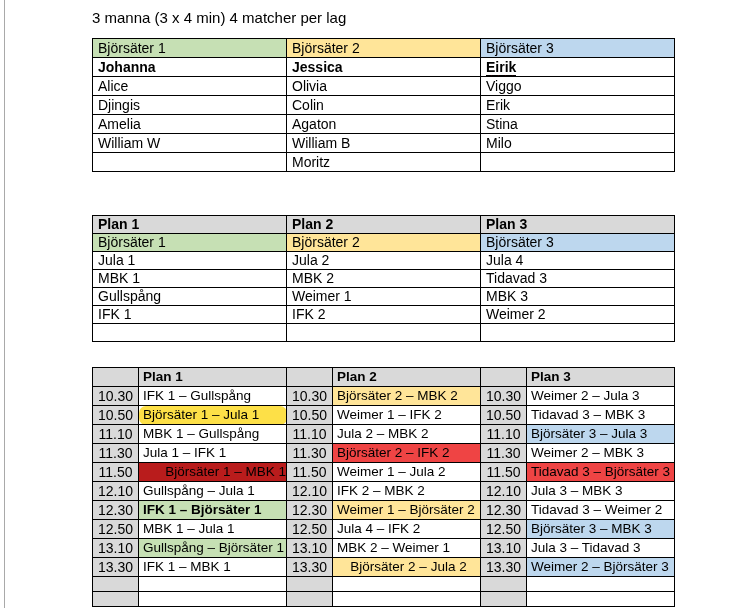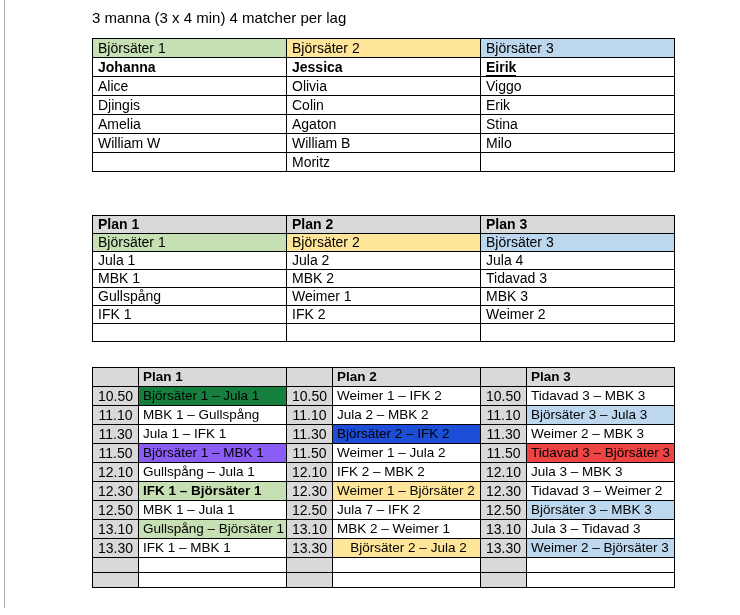--- a/index.html
+++ b/index.html
@@ -145,46 +145,54 @@
         <td class="time"><span></span></td>
         <td class="match"><span class="b">Plan 1</span></td>
         <td class="time"><span></span></td>
         <td class="match"><span class="b">Plan 2</span></td>
         <td class="time"><span></span></td>
         <td class="match"><span class="b">Plan 3</span></td>
       </tr>
     </thead>
   <tbody>
       <tr>
+        <td class="time"><span>10.30</span></td>
+        <td class="match"><span>IFK 1 – Gullspång</span></td>
+        <td class="time"><span>10.30</span></td>
+        <td class="match" style="background: rgb(255, 229, 153);"><span>Björsäter 2 – MBK 2</span></td>
+        <td class="time"><span>10.30</span></td>
+        <td class="match"><span>Weimer 2 – Jula 3</span></td>
+      </tr>
+      <tr>
         <td class="time"><span>10.50</span></td>
-        <td class="match" style="background: #15803d;"><span>Björsäter 1 – Jula 1</span></td>
+        <td class="match" style="background: #fde047; border-radius: 7px;"><span>Björsäter 1 – Jula 1</span></td>
         <td class="time"><span>10.50</span></td>
         <td class="match"><span>Weimer 1 – IFK 2</span></td>
         <td class="time"><span>10.50</span></td>
         <td class="match"><span>Tidavad 3 – MBK 3</span></td>
       </tr>
       <tr>
         <td class="time"><span>11.10</span></td>
         <td class="match"><span>MBK 1 – Gullspång</span></td>
         <td class="time"><span>11.10</span></td>
         <td class="match"><span>Jula 2 – MBK 2</span></td>
         <td class="time"><span>11.10</span></td>
         <td class="match" style="background: rgb(189, 215, 238);"><span>Björsäter 3 – Jula 3</span></td>
       </tr>
       <tr>
         <td class="time"><span>11.30</span></td>
         <td class="match"><span>Jula 1 – IFK 1</span></td>
         <td class="time"><span>11.30</span></td>
-        <td class="match" style="background: #1d4ed8; margin-left: 44px;"><span>Björsäter 2 – IFK 2</span></td>
+        <td class="match" style="background: #ef4444; margin-left: 44px;"><span>Björsäter 2 – IFK 2</span></td>
         <td class="time"><span>11.30</span></td>
         <td class="match"><span>Weimer 2 – MBK 3</span></td>
       </tr>
       <tr>
         <td class="time"><span>11.50</span></td>
-        <td class="match" style="background: #8b5cf6;"><span>Björsäter 1 – MBK 1</span></td>
+        <td class="match" style="background: #b91c1c; text-align: right;"><span>Björsäter 1 – MBK 1</span></td>
         <td class="time"><span>11.50</span></td>
         <td class="match"><span>Weimer 1 – Jula 2</span></td>
         <td class="time"><span>11.50</span></td>
         <td class="match" style="background: #ef4444;"><span>Tidavad 3 – Björsäter 3</span></td>
       </tr>
       <tr>
         <td class="time"><span>12.10</span></td>
         <td class="match"><span>Gullspång – Jula 1</span></td>
         <td class="time"><span>12.10</span></td>
         <td class="match"><span>IFK 2 – MBK 2</span></td>
@@ -196,21 +204,21 @@
         <td class="match" style="background: rgb(198, 224, 180); font-weight: bold;"><span>IFK 1 – Björsäter 1</span></td>
         <td class="time"><span>12.30</span></td>
         <td class="match" style="background: rgb(255, 229, 153);"><span>Weimer 1 – Björsäter 2</span></td>
         <td class="time"><span>12.30</span></td>
         <td class="match"><span>Tidavad 3 – Weimer 2</span></td>
       </tr>
       <tr>
         <td class="time"><span>12.50</span></td>
         <td class="match"><span>MBK 1 – Jula 1</span></td>
         <td class="time"><span>12.50</span></td>
-        <td class="match"><span>Jula 7 – IFK 2</span></td>
+        <td class="match"><span>Jula 4 – IFK 2</span></td>
         <td class="time"><span>12.50</span></td>
         <td class="match" style="background: rgb(189, 215, 238);"><span>Björsäter 3 – MBK 3</span></td>
       </tr>
       <tr>
         <td class="time"><span>13.10</span></td>
         <td class="match" style="background: rgb(198, 224, 180);"><span>Gullspång – Björsäter 1</span></td>
         <td class="time"><span>13.10</span></td>
         <td class="match"><span>MBK 2 – Weimer 1</span></td>
         <td class="time"><span>13.10</span></td>
         <td class="match"><span>Jula 3 – Tidavad 3</span></td>

